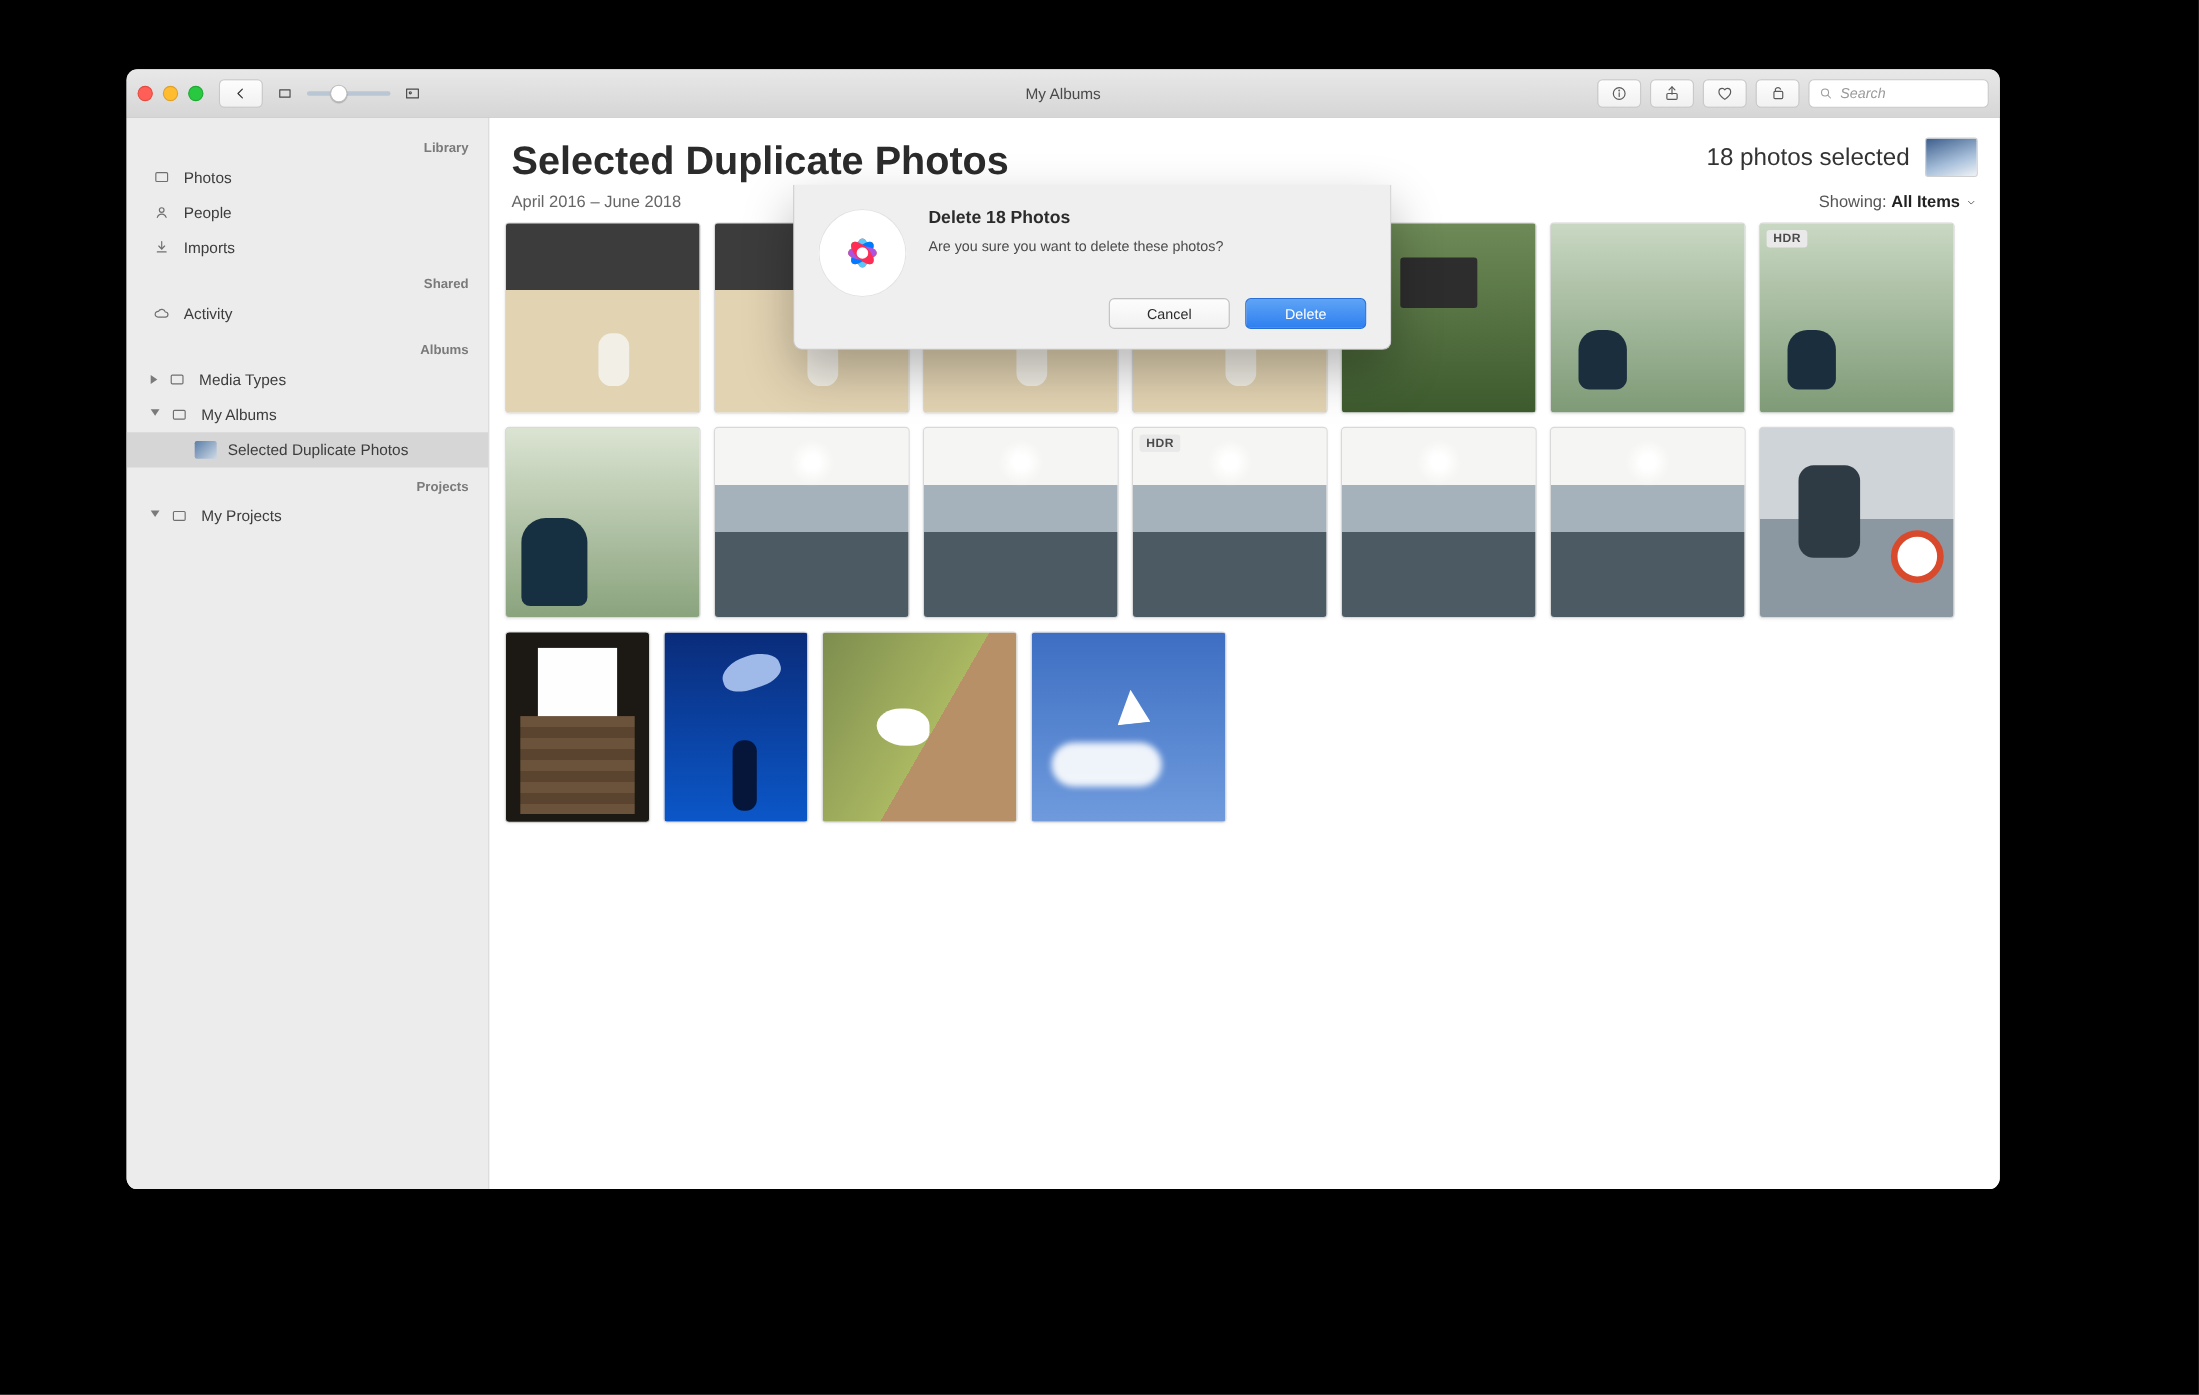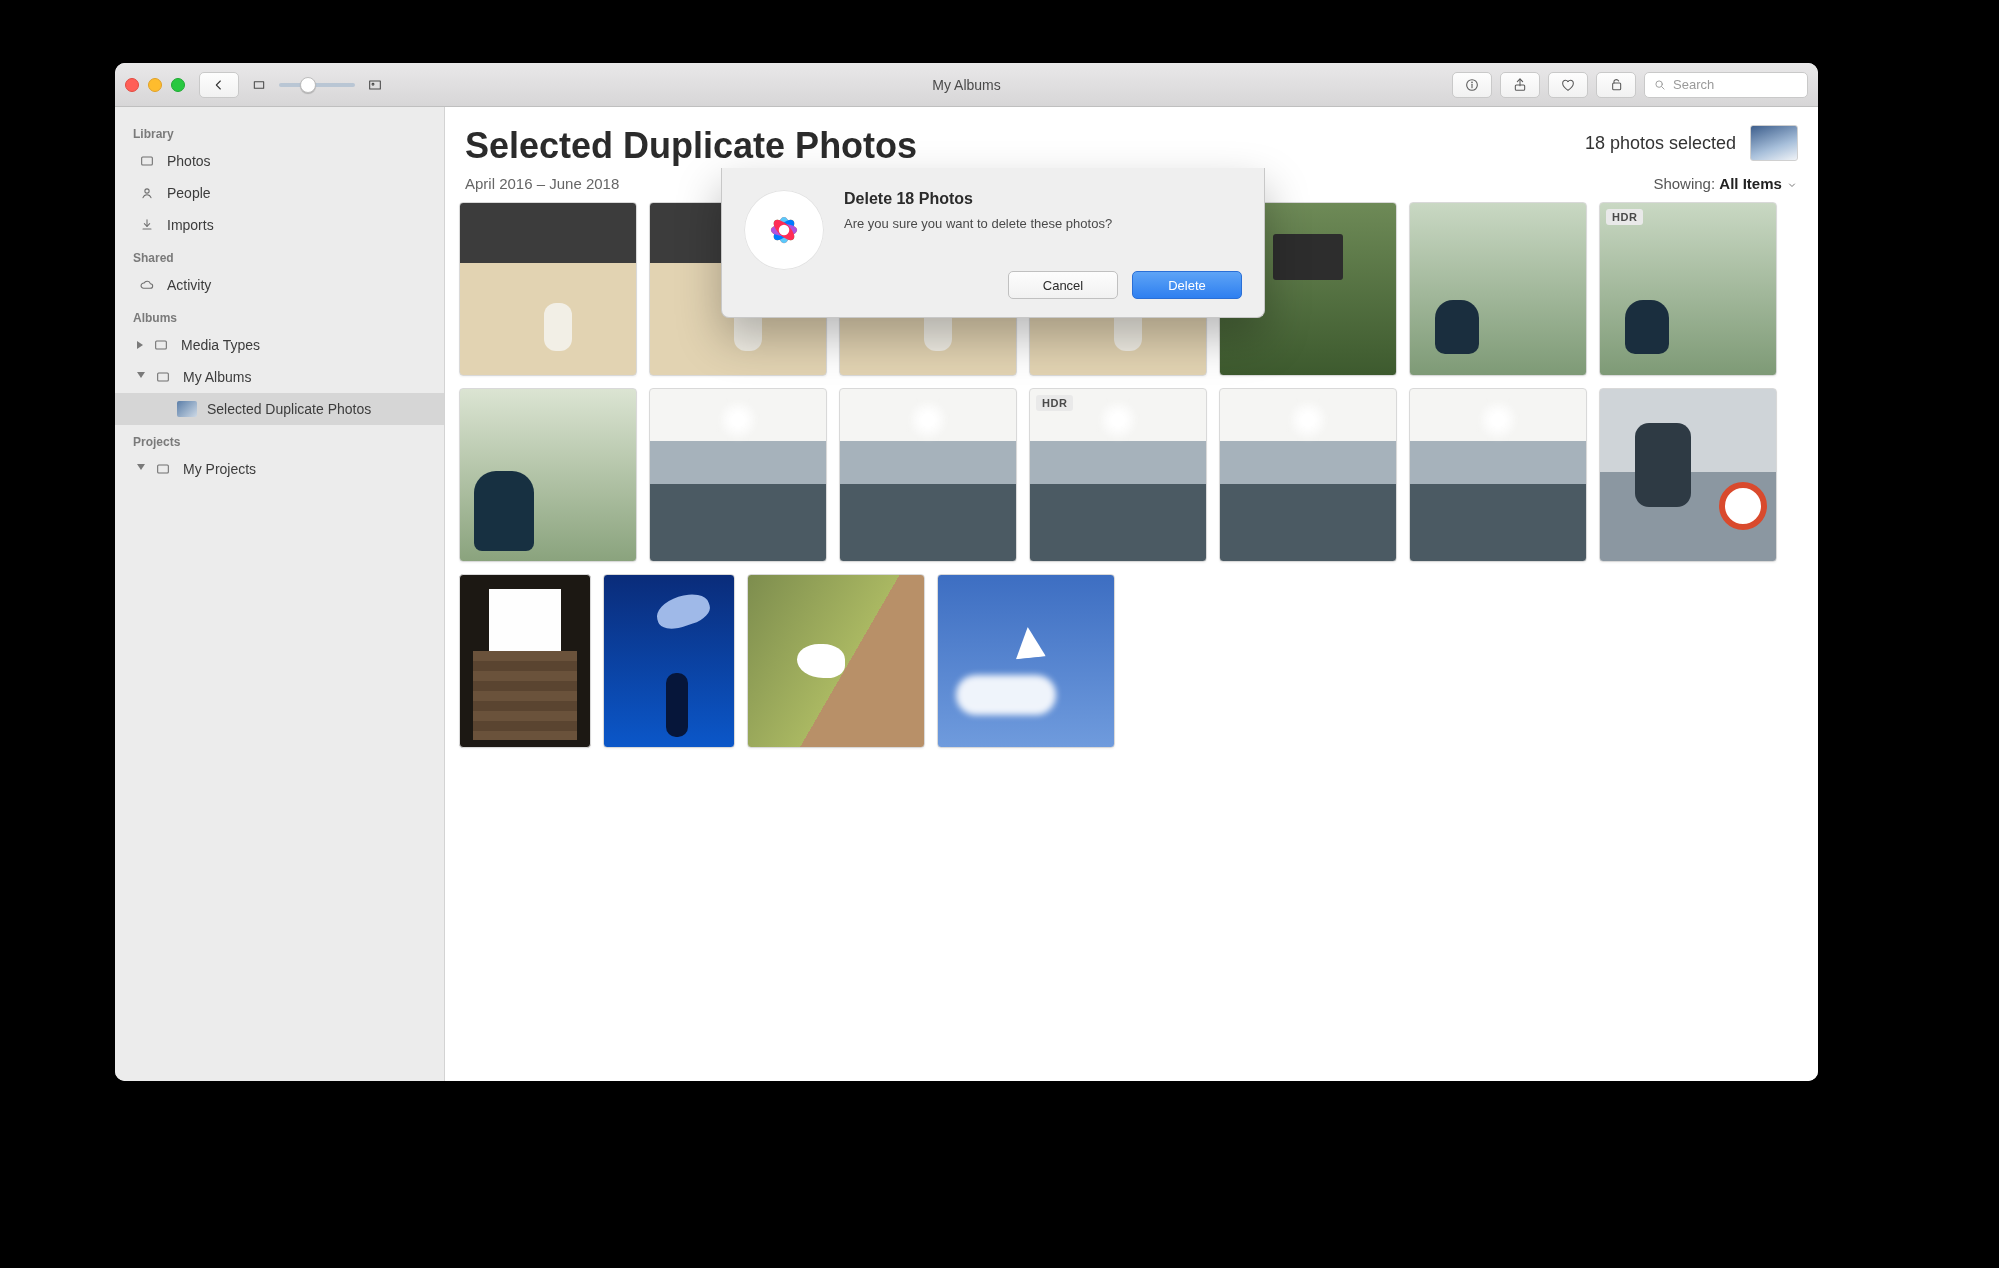--- a/index.html
+++ b/index.html
@@ -59,41 +59,41 @@
     width: 14px; height: 14px; background: #fff;
     border: 1px solid #bdbdbd; border-radius: 50%;
     transform: translate(-50%,-50%);
     box-shadow: 0 1px 1px rgba(0,0,0,.2);
   }
   .titlebar-title {
     position: absolute; left: 0; right: 0; text-align: center;
     font-size: 14px; color: #4a4a4a; pointer-events: none;
   }
   .tb-right {
-    margin-left: auto; display: flex; align-items: flex-end; gap: 8px;
+    margin-left: auto; display: flex; align-items: flex-end; gap: 8px; font-style: italic;
   }
   .tb-btn {
     width: 40px; height: 26px;
     background: linear-gradient(#fdfdfd,#f1f1f1);
     border: 1px solid #c9c9c9;
     border-radius: 5px;
     display: flex; align-items: center; justify-content: center;
     color:#5a5a5a;
   }
   .search {
     width: 164px; height: 26px;
     background: #fff;
     border: 1px solid #c9c9c9;
     border-radius: 5px;
     display: flex; align-items: center; gap: 6px;
     padding: 0 8px;
     color:#9a9a9a;
   }
   
-  .body { flex: 1; display: flex; min-height: 0; }
+  .body { flex: 1; display: flex; min-height: 0; text-align: right; }
   .sidebar {
     width: 330px;
     background: #ececec;
     border-right: 1px solid #d3d3d3;
     padding: 10px 0 0 0;
     overflow: auto;
   }
   .side-head {
     font-size: 12px; color: #7a7a7a; font-weight: 600;
     padding: 10px 18px 4px;
@@ -139,21 +139,21 @@
   .hdr {
     padding: 18px 20px 4px 20px;
     display: flex; align-items: flex-start;
   }
   .page-heading {
     font-size: 36px; font-weight: 800; color: #2b2b2b;
   }
   .hdr-right {
     margin-left: auto; display: flex; align-items: center; gap: 14px;
   }
-  .selcount { font-size: 18px; color: #333; }
+  .selcount { font-size: 22px; color: #333; }
   .head-thumb {
     width: 48px; height: 36px;
     background: linear-gradient(160deg,#3d5e8c,#a7bfda 60%,#f0f3f7);
     border: 1px solid #d0d0d0;
     border-radius: 3px;
   }
   .subhdr {
     display: flex; align-items: center; padding: 4px 20px 10px;
     color: #666; font-size: 15px;
   }

